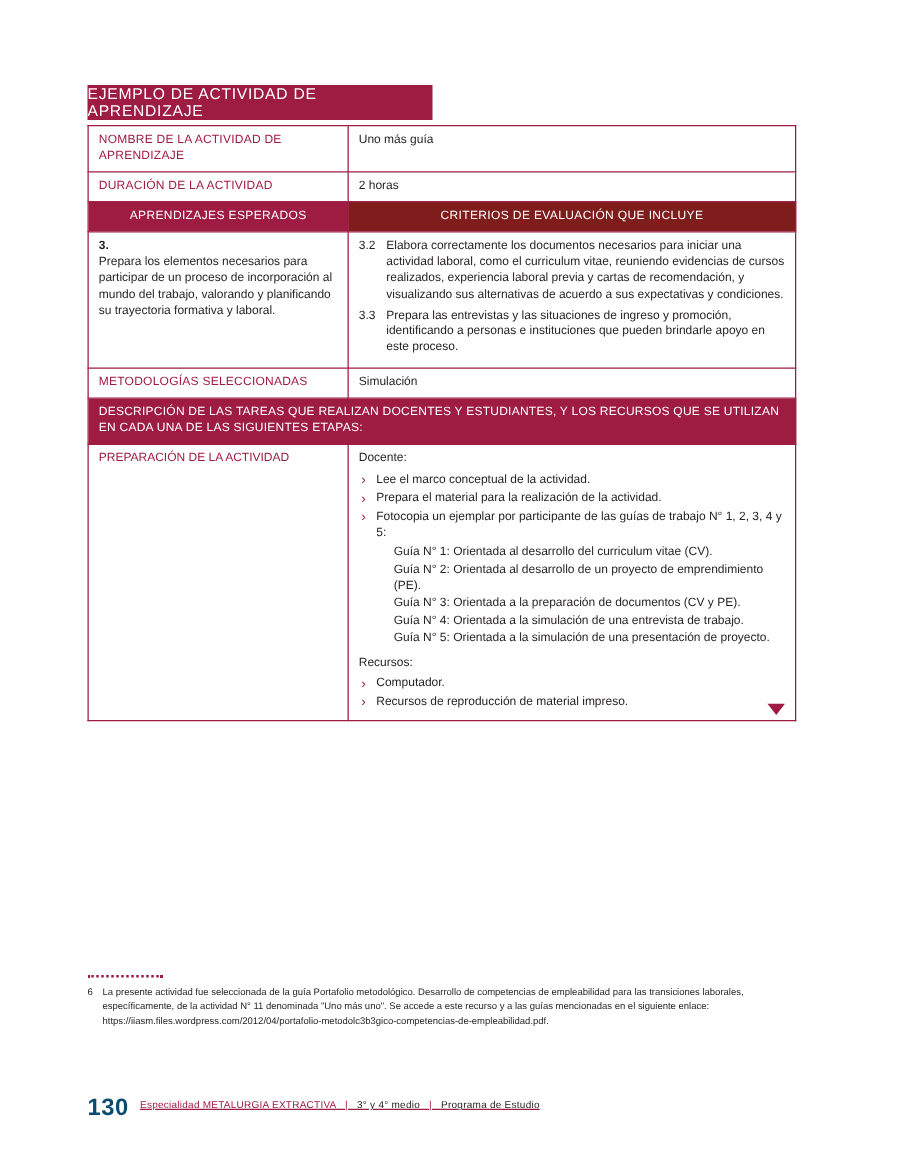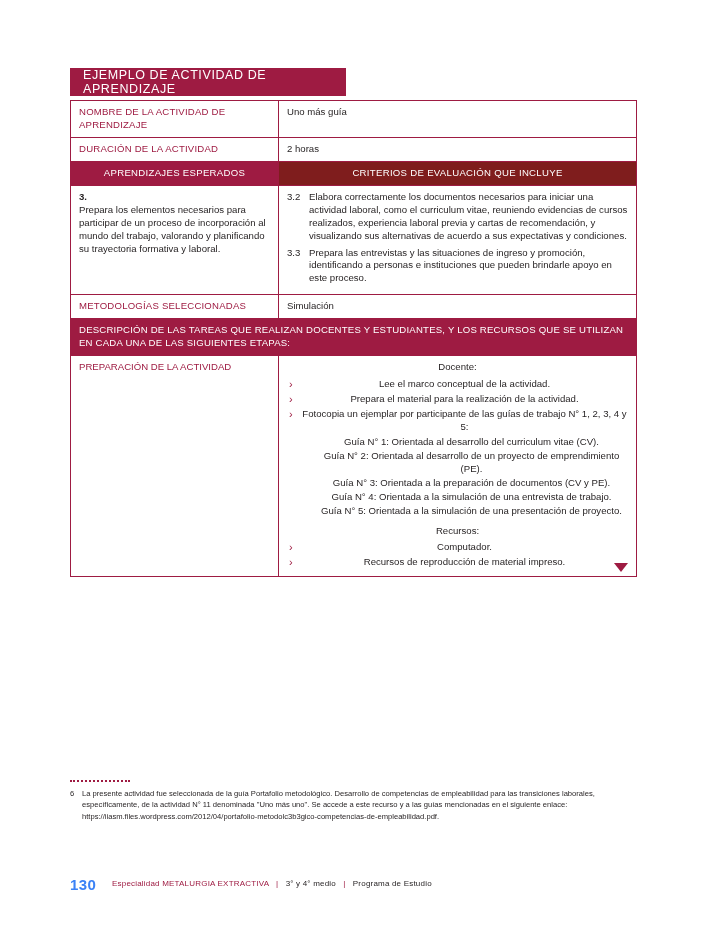--- a/index.html
+++ b/index.html
@@ -27,21 +27,21 @@
     left: 70px;
     top: 68px;
     width: 276px;
     height: 28px;
     background: #9e1b42;
     color: #ffffff;
     font-size: 12.5px;
     letter-spacing: 0.6px;
     display: flex;
     align-items: center;
-    padding-left: 13px;
+    padding-left: 0;
     box-sizing: border-box;
     justify-content: center;
   }
   
   .tbl {
     position: absolute;
     left: 70px;
     top: 100px;
     width: 566px;
     border-collapse: collapse;
@@ -116,21 +116,20 @@
     font-size: 9.6px;
     line-height: 1.4;
     padding: 9px 10px;
     width: 108px;
   }
   .etapa-body {
     font-size: 9.4px;
     line-height: 1.55;
     padding: 9px 10px 14px 10px;
     position: relative;
-    text-align: center;
   }
   .etapa-body .role {
     margin-bottom: 4px;
   }
   .bullets { margin: 0; padding: 0; list-style: none; }
   .bullets li {
     position: relative;
     padding-left: 14px;
     margin-bottom: 2px;
   }
@@ -176,32 +175,33 @@
     color: #231f20;
     display: flex;
   }
   .fn-num { width: 12px; flex: 0 0 12px; }
   .fn-txt { flex: 1 1 auto; }
   
   .pgnum {
     position: absolute;
     left: 70px;
     top: 876px;
-    color: #3b82f6;
-    font-size: 15px;
+    color: #0c4a6e;
+    font-size: 19px;
     font-weight: bold;
     letter-spacing: 0.4px;
   }
   .foot-txt {
     position: absolute;
     left: 112px;
     top: 879px;
     font-size: 8px;
     color: #9e1b42;
     letter-spacing: 0.2px;
+    text-decoration: underline;
   }
   .foot-txt .sep { color: #9e1b42; }
   .foot-txt .dark { color: #231f20; }
 </style>
 </head>
 <body>
 
 <div class="page">
 
   <div class="banner">

